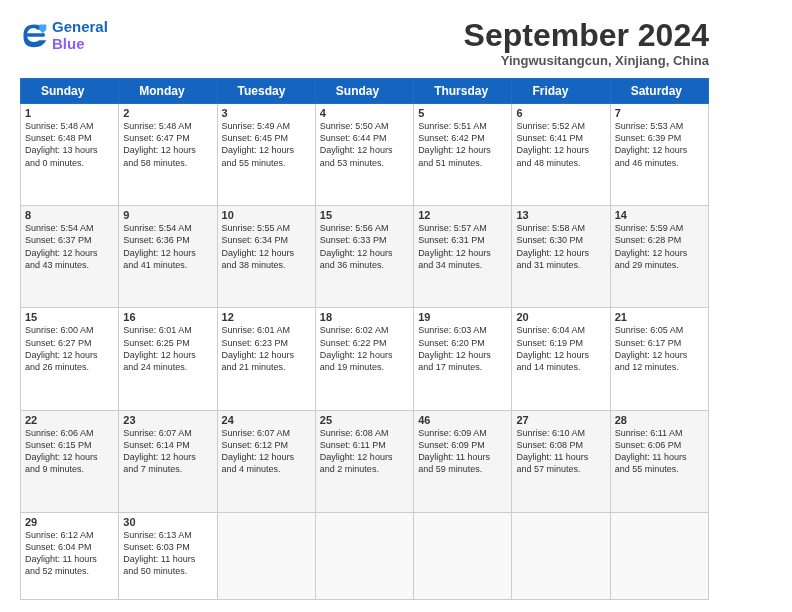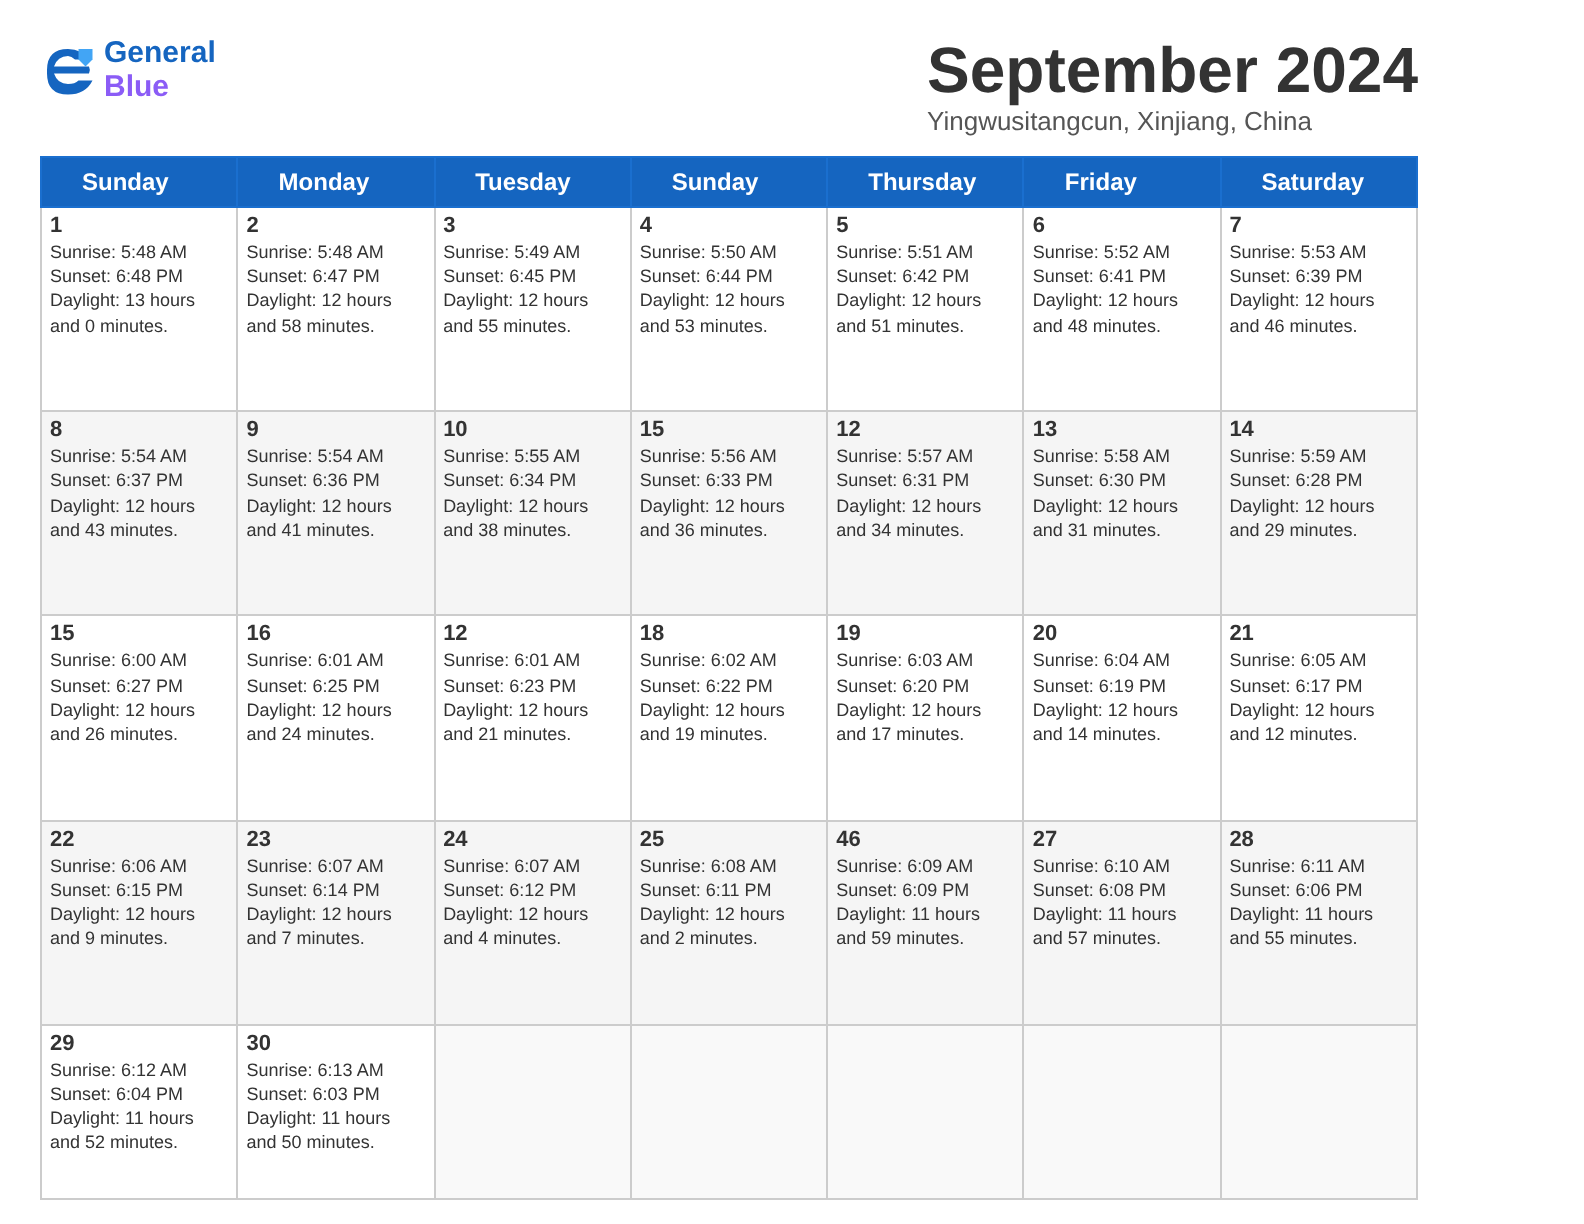--- a/index.html
+++ b/index.html
@@ -33,31 +33,32 @@
       font-weight: bold;
       color: #333;
       line-height: 1.15;
     }
     .logo-text span { color: #1565c0; }
     .logo-icon {
       width: 28px;
       height: 28px;
     }
     .title-block {
-      text-align: left;
+      text-align: right;
     }
     .month-title {
       font-size: 32px;
       font-weight: bold;
       color: #333;
       line-height: 1.1;
     }
     .subtitle {
       font-size: 13px;
       color: #555;
+      font-weight: bold;
     }
     .calendar {
       flex: 1;
       border: 1px solid #ccc;
       border-collapse: collapse;
       width: 100%;
       table-layout: fixed;
     }
     .calendar th {
       background: #1565c0;

